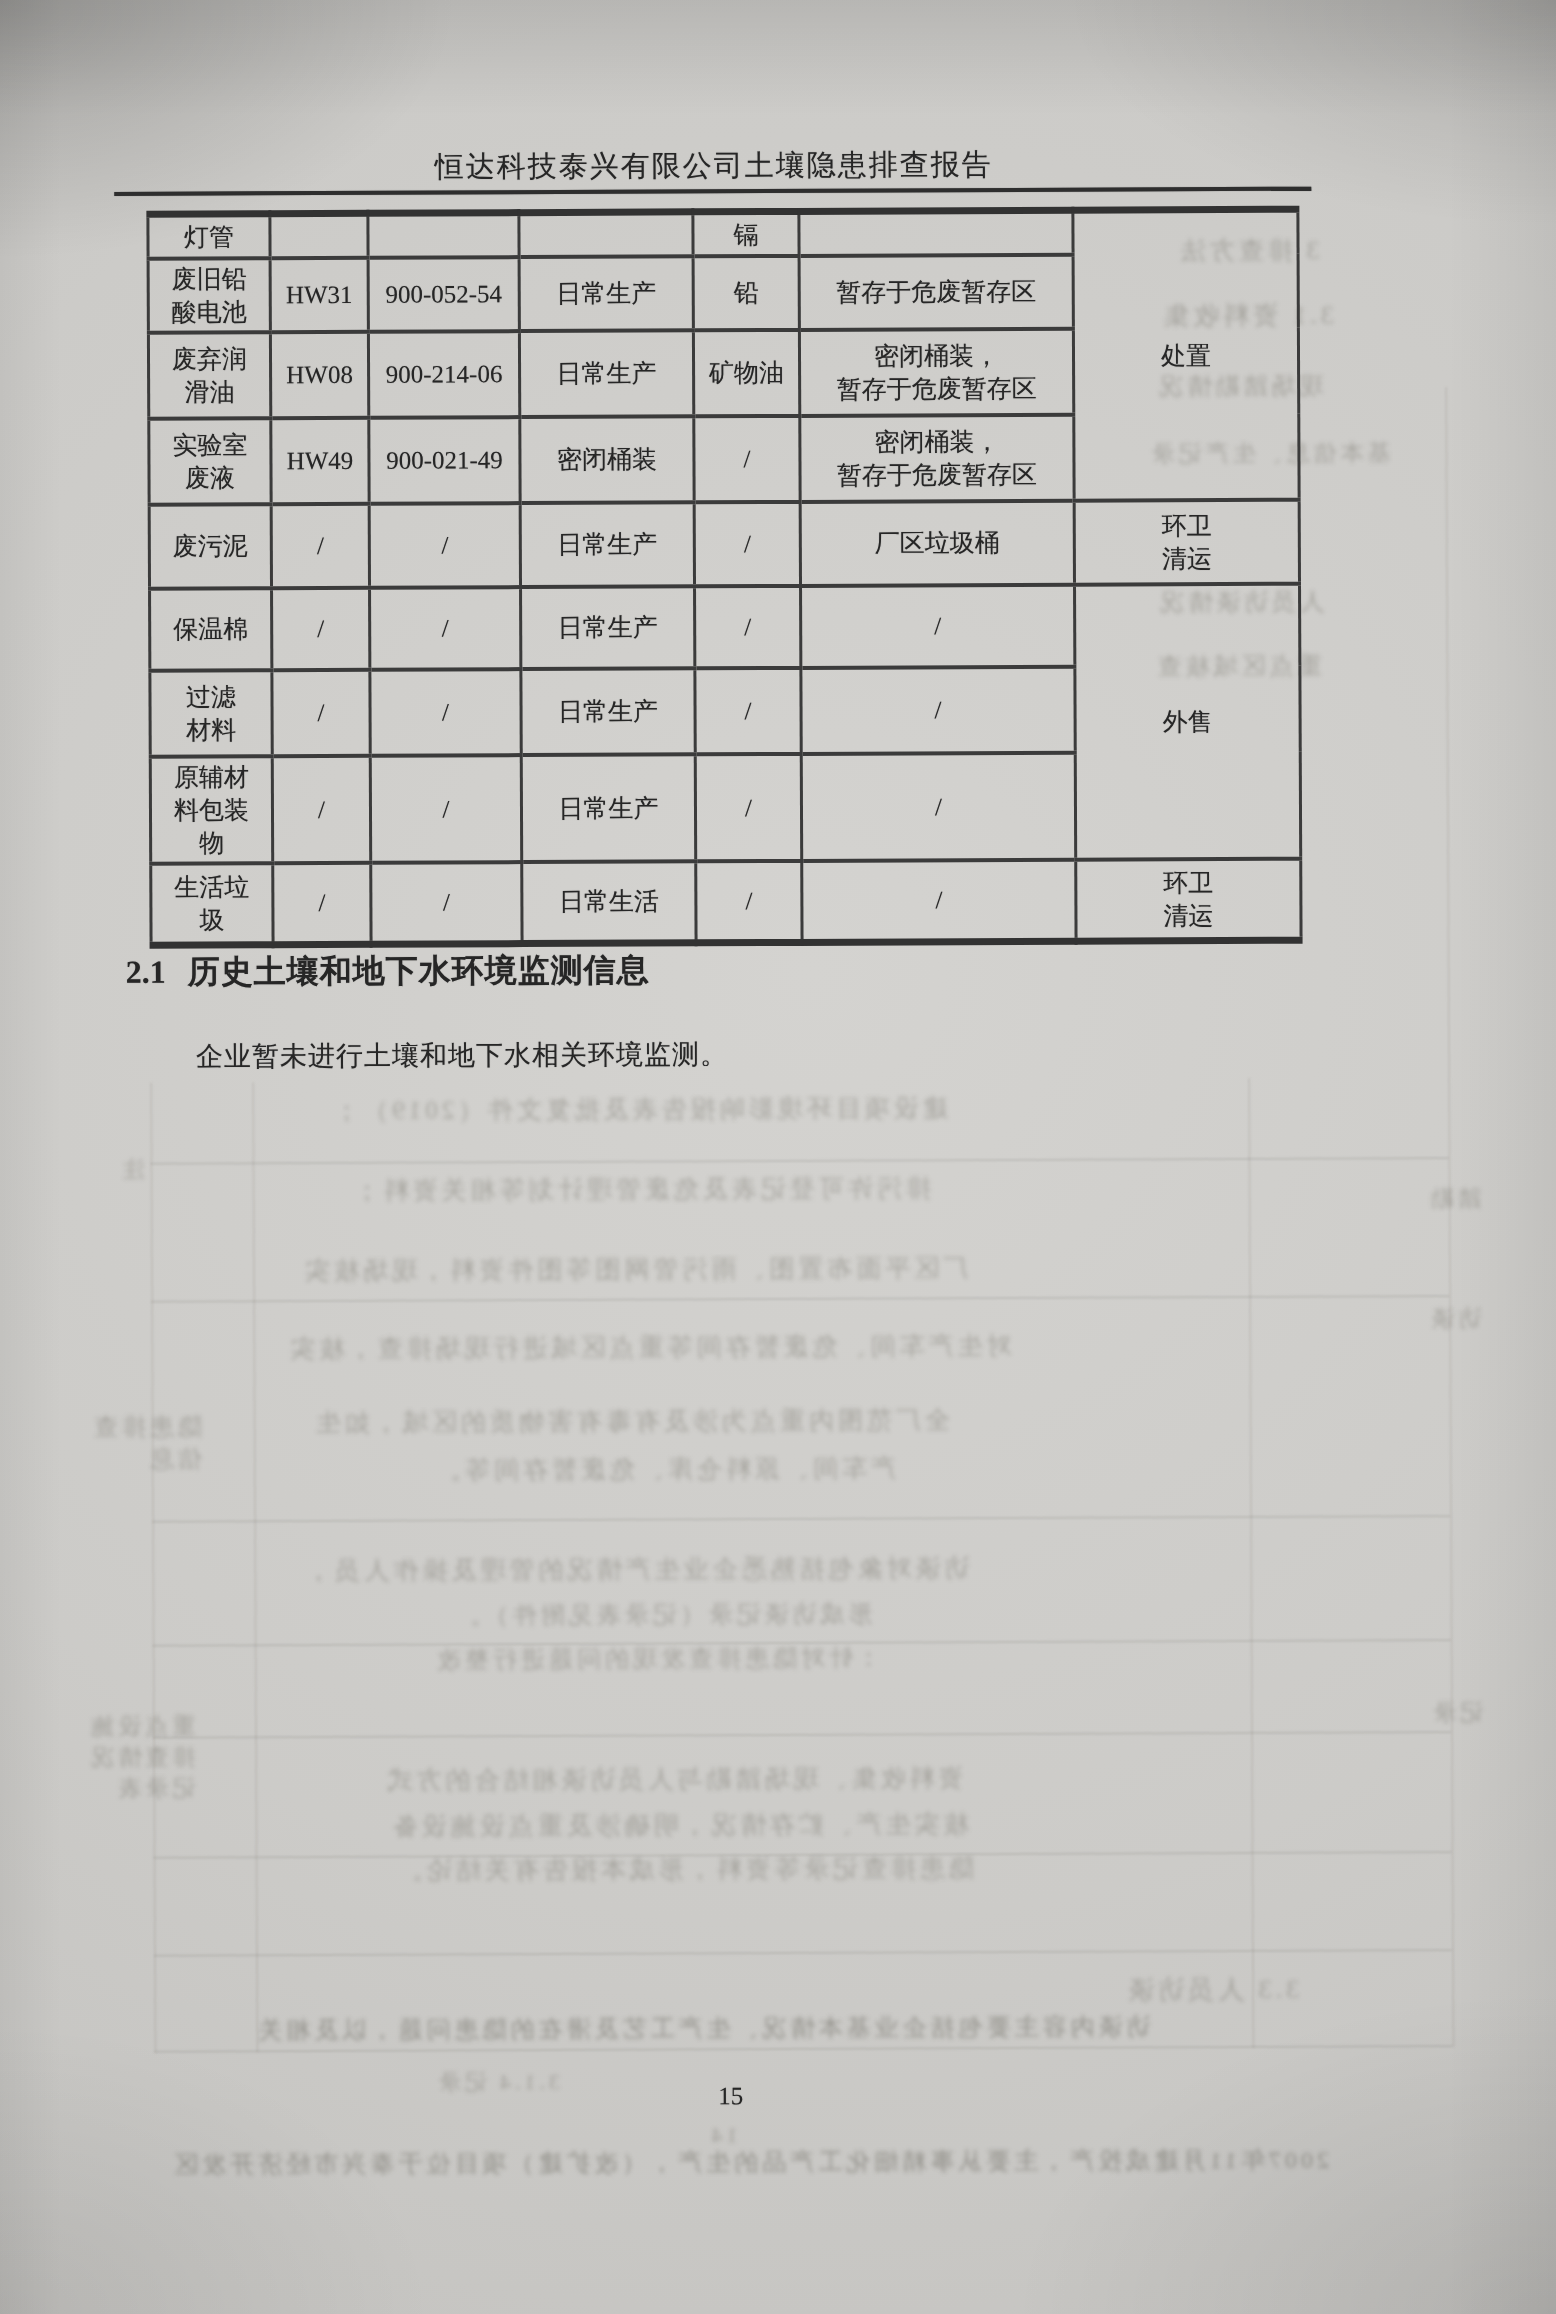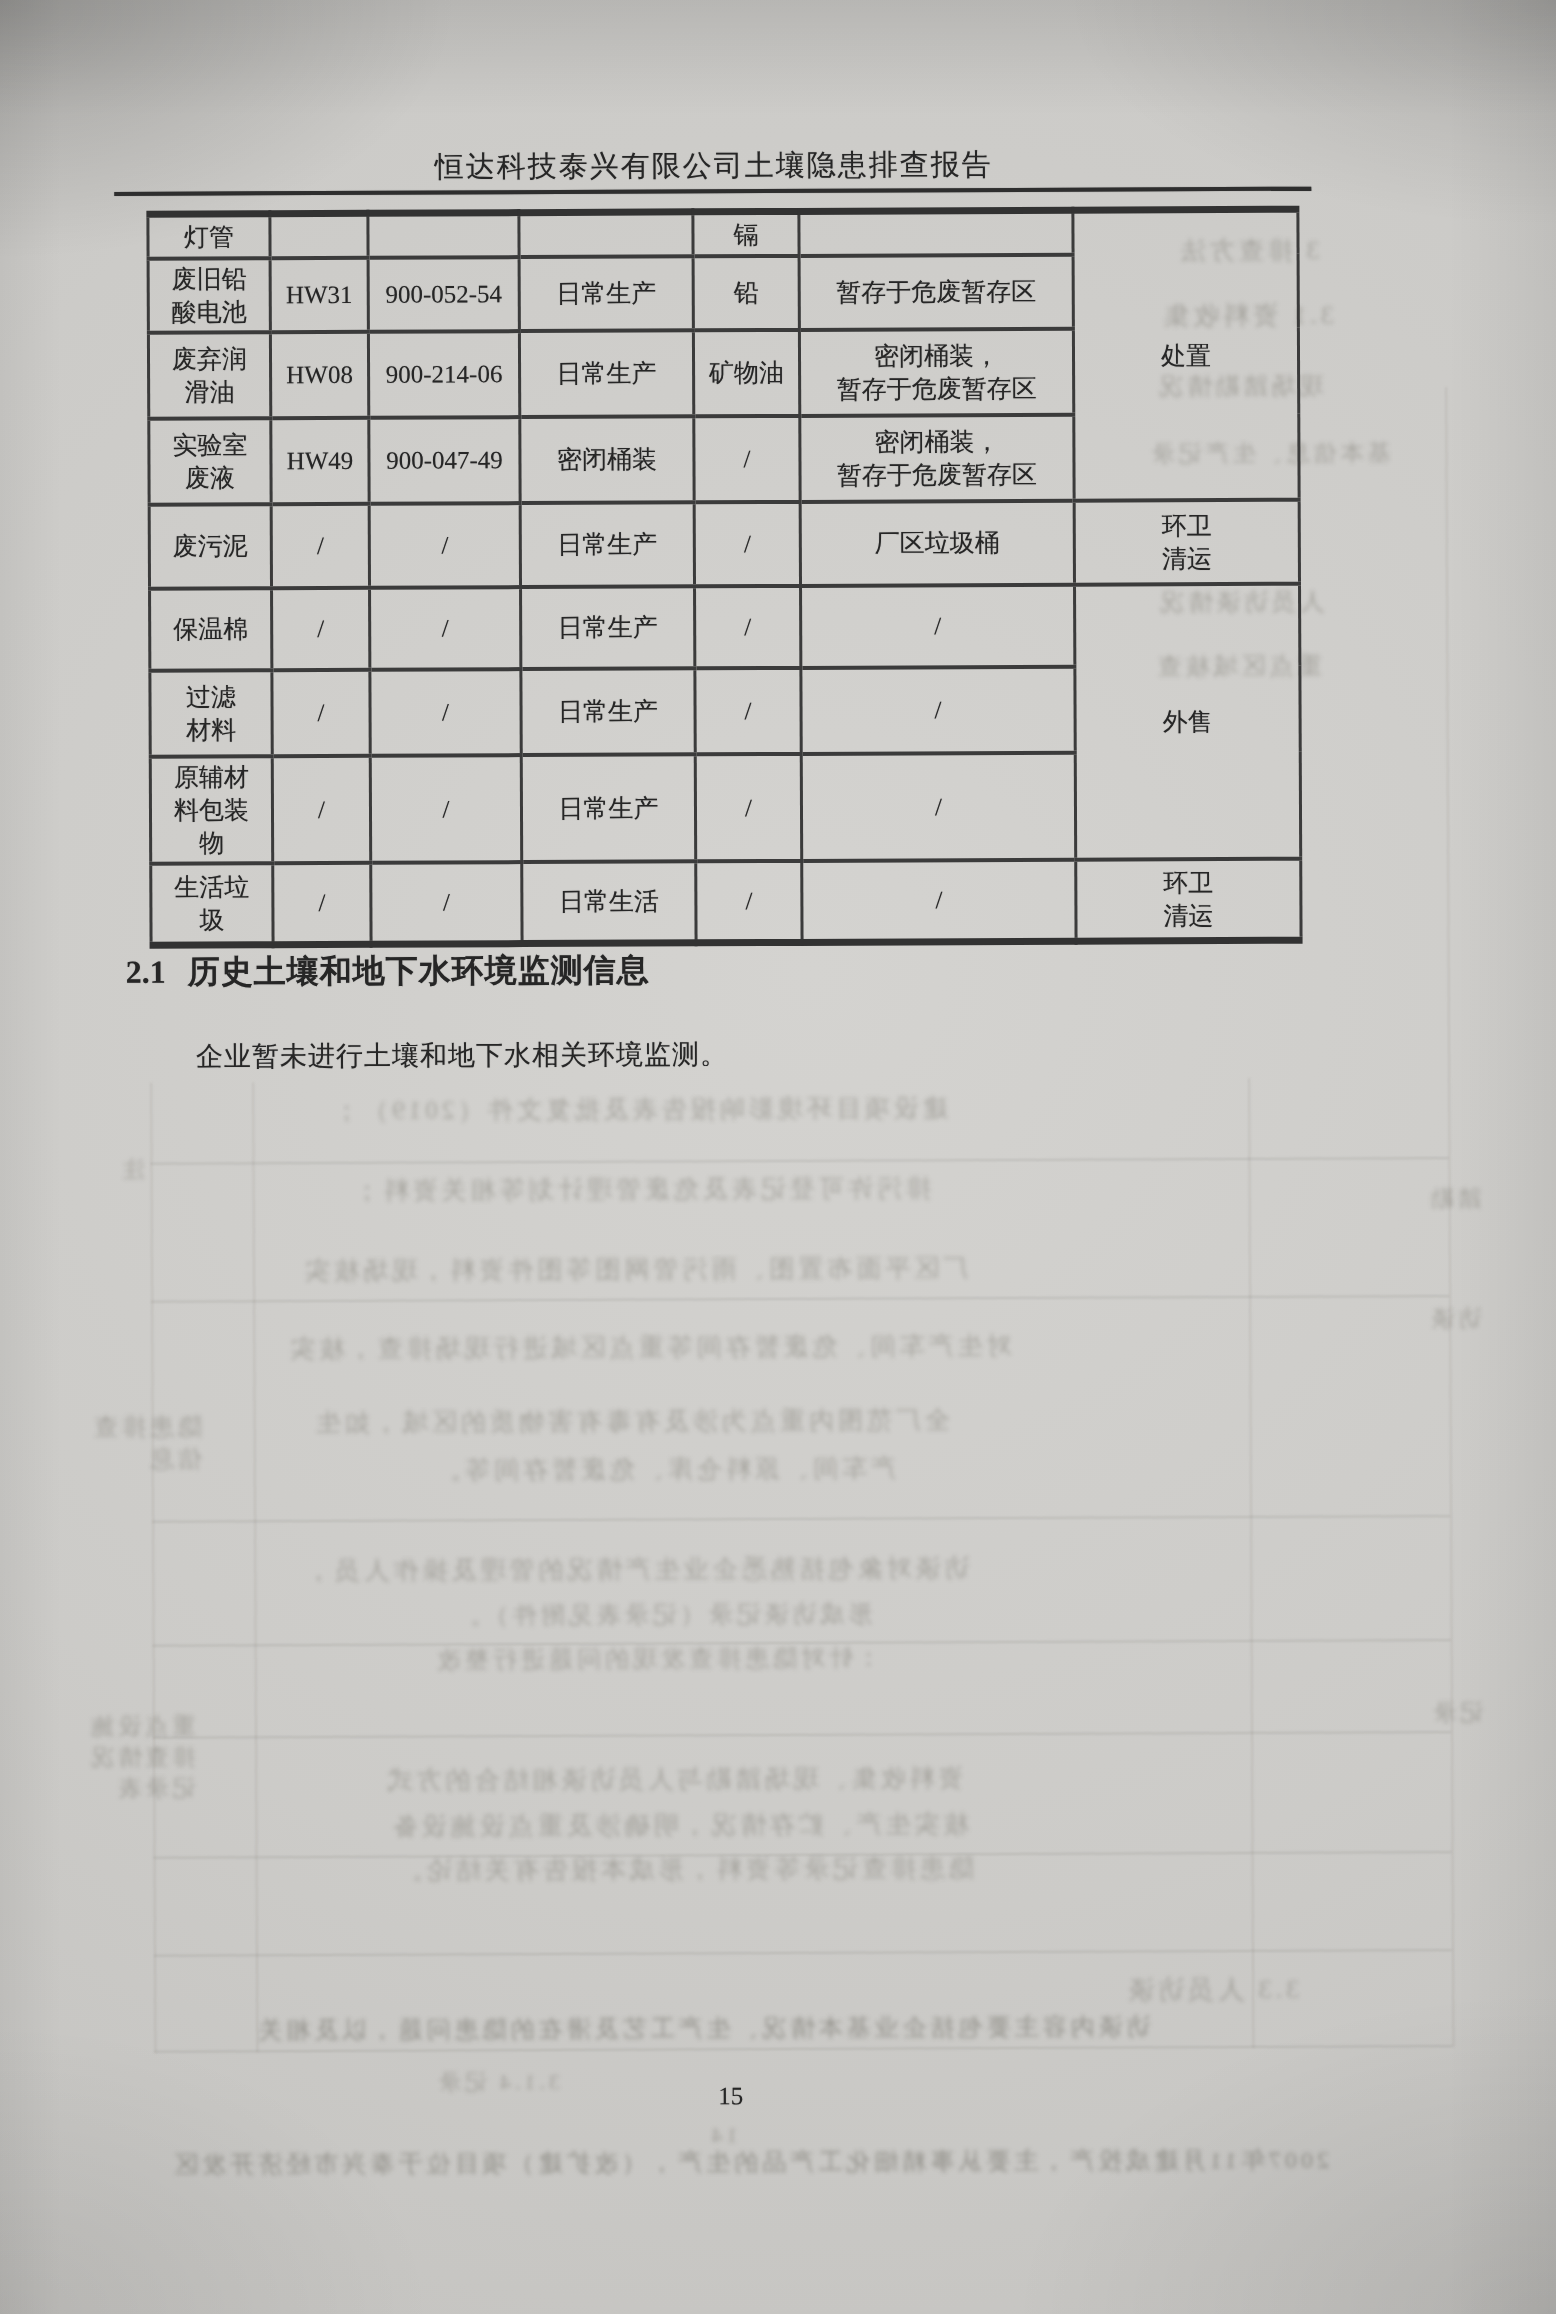--- a/index.html
+++ b/index.html
@@ -175,21 +175,21 @@
         <td>900-214-06</td>
         <td>日常生产</td>
         <td>矿物油</td>
         <td>密闭桶装，
 暂存于危废暂存区</td>
       </tr>
       <tr style="height:86px">
         <td>实验室
 废液</td>
         <td>HW49</td>
-        <td>900-047-49</td>
+        <td>900-021-49</td>
         <td>密闭桶装</td>
         <td>/</td>
         <td>密闭桶装，
 暂存于危废暂存区</td>
       </tr>
       <tr style="height:84px">
         <td>废污泥</td>
         <td>/</td>
         <td>/</td>
         <td>日常生产</td>

